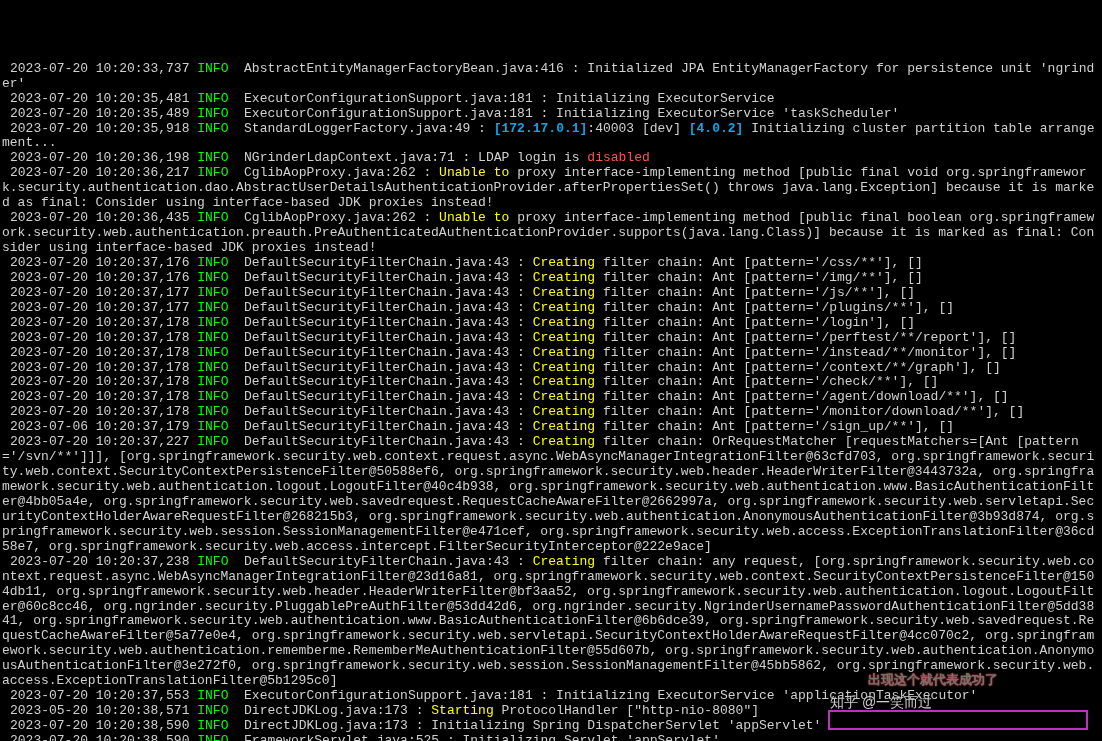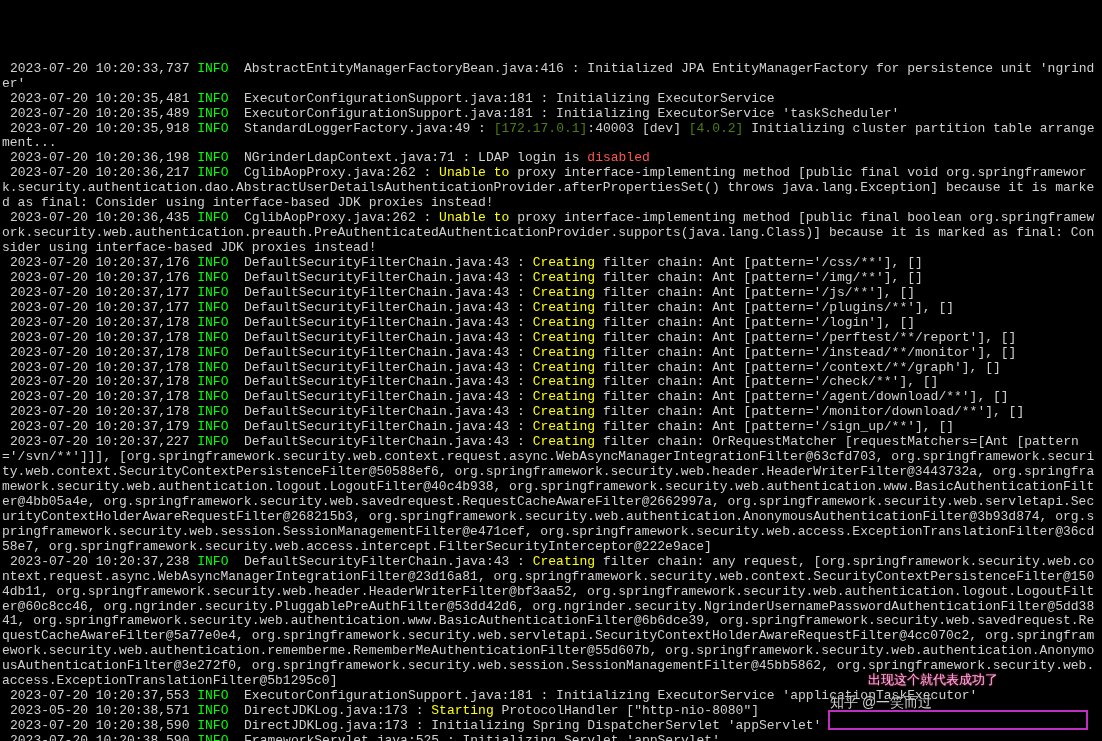--- a/index.html
+++ b/index.html
@@ -16,26 +16,26 @@
       white-space: pre-wrap;
       word-break: break-all;
     }
     .log-container {
       width: 100%;
       height: 100%;
     }
     .ts { color: #d0d0d0; margin-left: 8px; }
     .info { color: #00ff00; }
     .highlight-yellow { color: #ffff00; margin-top: 8px; }
-    .highlight-cyan { color: #4d7c0f; }
+    .highlight-cyan { color: #0ea5e9; font-weight: bold; }
     .highlight-red { color: #ff5555; }
     .txt { color: #d0d0d0; }
     .annotation-red {
-      color: #f0abfc;
-      font-weight: normal;
+      color: #737373;
+      font-weight: bold;
       text-shadow: 0 0 2px #ff4444;
     }
     .watermark {
       position: absolute;
       left: 830px;
       top: 694px;
       color: #d0d0d0;
       font-size: 14px;
       font-family: Arial, sans-serif;
       text-shadow: 0 0 3px rgba(0,0,0,0.8);
@@ -76,21 +76,21 @@
 <span class="ts">2023-07-20 10:20:37,176</span> <span class="info">INFO</span><span class="txt">  DefaultSecurityFilterChain.java:43 : </span><span class="highlight-yellow">Creating</span><span class="txt"> filter chain: Ant [pattern='/img/**'], []</span>
 <span class="ts">2023-07-20 10:20:37,177</span> <span class="info">INFO</span><span class="txt">  DefaultSecurityFilterChain.java:43 : </span><span class="highlight-yellow">Creating</span><span class="txt"> filter chain: Ant [pattern='/js/**'], []</span>
 <span class="ts">2023-07-20 10:20:37,177</span> <span class="info">INFO</span><span class="txt">  DefaultSecurityFilterChain.java:43 : </span><span class="highlight-yellow">Creating</span><span class="txt"> filter chain: Ant [pattern='/plugins/**'], []</span>
 <span class="ts">2023-07-20 10:20:37,178</span> <span class="info">INFO</span><span class="txt">  DefaultSecurityFilterChain.java:43 : </span><span class="highlight-yellow">Creating</span><span class="txt"> filter chain: Ant [pattern='/login'], []</span>
 <span class="ts">2023-07-20 10:20:37,178</span> <span class="info">INFO</span><span class="txt">  DefaultSecurityFilterChain.java:43 : </span><span class="highlight-yellow">Creating</span><span class="txt"> filter chain: Ant [pattern='/perftest/**/report'], []</span>
 <span class="ts">2023-07-20 10:20:37,178</span> <span class="info">INFO</span><span class="txt">  DefaultSecurityFilterChain.java:43 : </span><span class="highlight-yellow">Creating</span><span class="txt"> filter chain: Ant [pattern='/instead/**/monitor'], []</span>
 <span class="ts">2023-07-20 10:20:37,178</span> <span class="info">INFO</span><span class="txt">  DefaultSecurityFilterChain.java:43 : </span><span class="highlight-yellow">Creating</span><span class="txt"> filter chain: Ant [pattern='/context/**/graph'], []</span>
 <span class="ts">2023-07-20 10:20:37,178</span> <span class="info">INFO</span><span class="txt">  DefaultSecurityFilterChain.java:43 : </span><span class="highlight-yellow">Creating</span><span class="txt"> filter chain: Ant [pattern='/check/**'], []</span>
 <span class="ts">2023-07-20 10:20:37,178</span> <span class="info">INFO</span><span class="txt">  DefaultSecurityFilterChain.java:43 : </span><span class="highlight-yellow">Creating</span><span class="txt"> filter chain: Ant [pattern='/agent/download/**'], []</span>
 <span class="ts">2023-07-20 10:20:37,178</span> <span class="info">INFO</span><span class="txt">  DefaultSecurityFilterChain.java:43 : </span><span class="highlight-yellow">Creating</span><span class="txt"> filter chain: Ant [pattern='/monitor/download/**'], []</span>
-<span class="ts">2023-07-20 10:20:37,179</span> <span class="info">INFO</span><span class="txt">  DefaultSecurityFilterChain.java:43 : </span><span class="highlight-yellow">Creating</span><span class="txt"> filter chain: Ant [pattern='/sign_up/**'], []</span>
+<span class="ts">2023-07-06 10:20:37,179</span> <span class="info">INFO</span><span class="txt">  DefaultSecurityFilterChain.java:43 : </span><span class="highlight-yellow">Creating</span><span class="txt"> filter chain: Ant [pattern='/sign_up/**'], []</span>
 <span class="ts">2023-07-20 10:20:37,227</span> <span class="info">INFO</span><span class="txt">  DefaultSecurityFilterChain.java:43 : </span><span class="highlight-yellow">Creating</span><span class="txt"> filter chain: OrRequestMatcher [requestMatchers=[Ant [pattern='/svn/**']]], [org.springframework.security.web.context.request.async.WebAsyncManagerIntegrationFilter@63cfd703, org.springframework.security.web.context.SecurityContextPersistenceFilter@50588ef6, org.springframework.security.web.header.HeaderWriterFilter@3443732a, org.springframework.security.web.authentication.logout.LogoutFilter@40c4b938, org.springframework.security.web.authentication.www.BasicAuthenticationFilter@4bb05a4e, org.springframework.security.web.savedrequest.RequestCacheAwareFilter@2662997a, org.springframework.security.web.servletapi.SecurityContextHolderAwareRequestFilter@268215b3, org.springframework.security.web.authentication.AnonymousAuthenticationFilter@3b93d874, org.springframework.security.web.session.SessionManagementFilter@e471cef, org.springframework.security.web.access.ExceptionTranslationFilter@36cd58e7, org.springframework.security.web.access.intercept.FilterSecurityInterceptor@222e9ace]</span>
 <span class="ts">2023-07-20 10:20:37,238</span> <span class="info">INFO</span><span class="txt">  DefaultSecurityFilterChain.java:43 : </span><span class="highlight-yellow">Creating</span><span class="txt"> filter chain: any request, [org.springframework.security.web.context.request.async.WebAsyncManagerIntegrationFilter@23d16a81, org.springframework.security.web.context.SecurityContextPersistenceFilter@1504db11, org.springframework.security.web.header.HeaderWriterFilter@bf3aa52, org.springframework.security.web.authentication.logout.LogoutFilter@60c8cc46, org.ngrinder.security.PluggablePreAuthFilter@53dd42d6, org.ngrinder.security.NgrinderUsernamePasswordAuthenticationFilter@5dd3841, org.springframework.security.web.authentication.www.BasicAuthenticationFilter@6b6dce39, org.springframework.security.web.savedrequest.RequestCacheAwareFilter@5a77e0e4, org.springframework.security.web.servletapi.SecurityContextHolderAwareRequestFilter@4cc070c2, org.springframework.security.web.authentication.rememberme.RememberMeAuthenticationFilter@55d607b, org.springframework.security.web.authentication.AnonymousAuthenticationFilter@3e272f0, org.springframework.security.web.session.SessionManagementFilter@45bb5862, org.springframework.security.web.access.ExceptionTranslationFilter@5b1295c0]</span>
 <span class="ts">2023-07-20 10:20:37,553</span> <span class="info">INFO</span><span class="txt">  ExecutorConfigurationSupport.java:181 : Initializing ExecutorService 'applicationTaskExecutor'</span>
 <span class="ts">2023-05-20 10:20:38,571</span> <span class="info">INFO</span><span class="txt">  DirectJDKLog.java:173 : </span><span class="highlight-yellow">Starting</span><span class="txt"> ProtocolHandler ["http-nio-8080"]</span>
 <span class="ts">2023-07-20 10:20:38,590</span> <span class="info">INFO</span><span class="txt">  DirectJDKLog.java:173 : Initializing Spring DispatcherServlet 'appServlet'</span>
 <span class="ts">2023-07-20 10:20:38,590</span> <span class="info">INFO</span><span class="txt">  FrameworkServlet.java:525 : Initializing Servlet 'appServlet'</span>
  
  
  
 </div>

